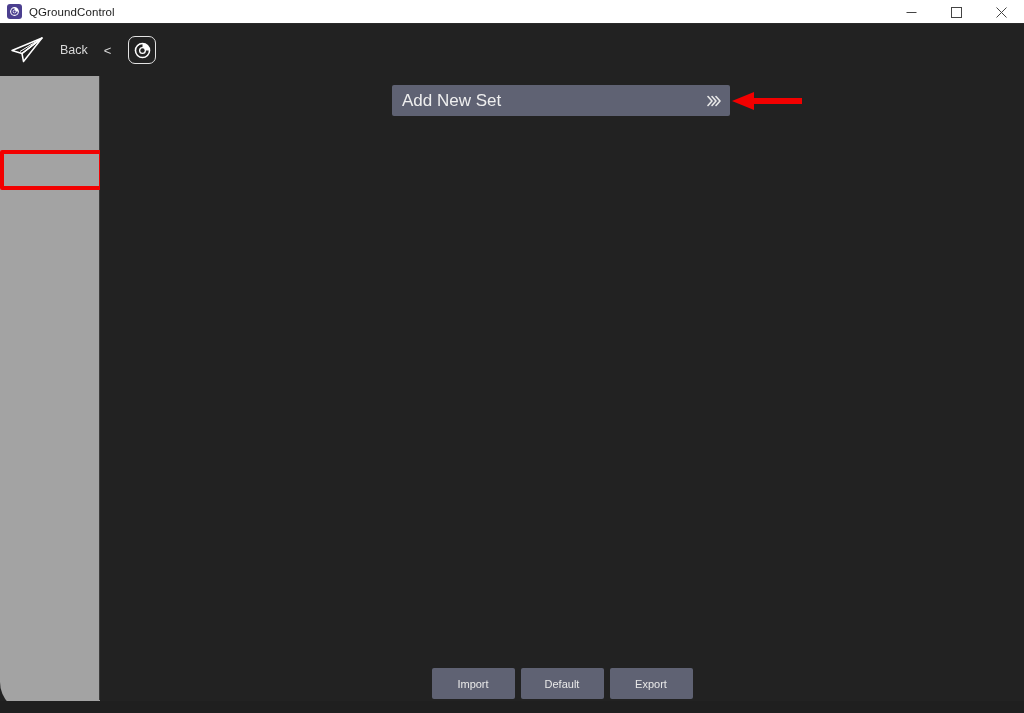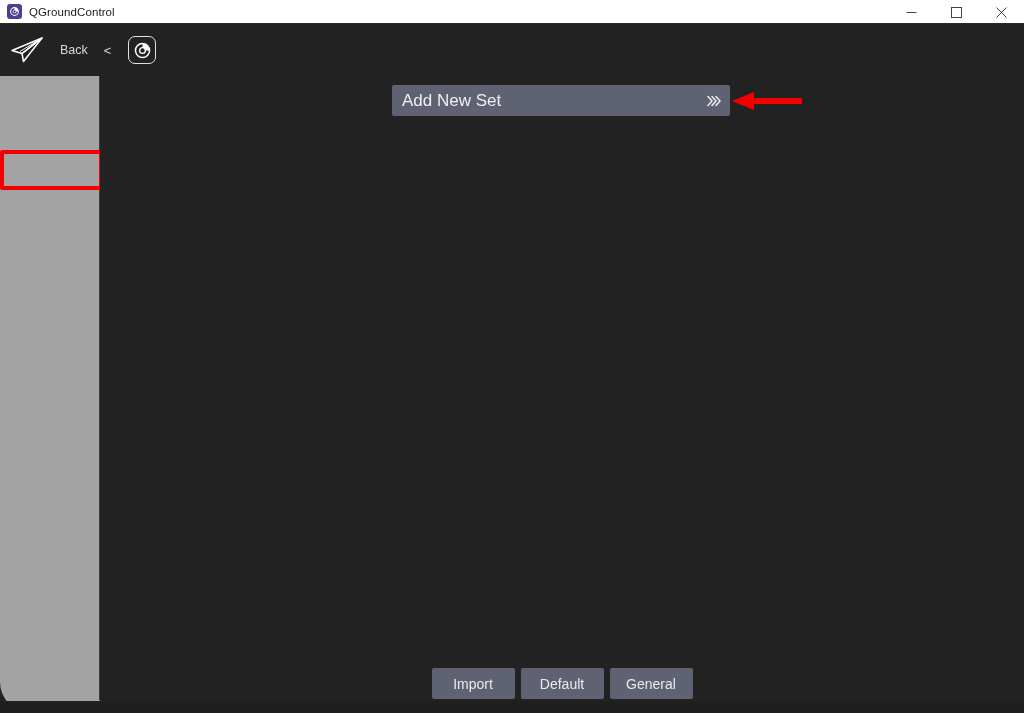--- a/index.html
+++ b/index.html
@@ -237,21 +237,21 @@
     justify-content: center;
     gap: 6px;
   }
   .bottom-btn {
     width: 83px;
     height: 31px;
     background: #5f6273;
     border: none;
     border-radius: 2px;
     color: #e9e9e9;
-    font-size: 14px;
+    font-size: 11px;
     font-family: "Liberation Sans", sans-serif;
     display: flex;
     align-items: center;
     justify-content: center;
     cursor: pointer;
   }
 
   .bottom-edge {
     position: absolute;
     left: 0; top: 701px;
@@ -348,20 +348,20 @@
     <div class="annot-arrow">
       <svg width="70" height="22" viewBox="0 0 70 22">
         <path d="M0 11 L22 2 L22 20 Z" fill="#f20000"></path>
         <rect x="21" y="8" width="49" height="6" fill="#f20000"></rect>
       </svg>
     </div>
 
     <div class="bottom-bar">
       <button class="bottom-btn">Import</button>
       <button class="bottom-btn">Default</button>
-      <button class="bottom-btn">General</button>
+      <button class="bottom-btn">Export</button>
     </div>
 
   </div>
 
   <div class="bottom-edge"></div>
 
 </div>
 
 </body></html>

